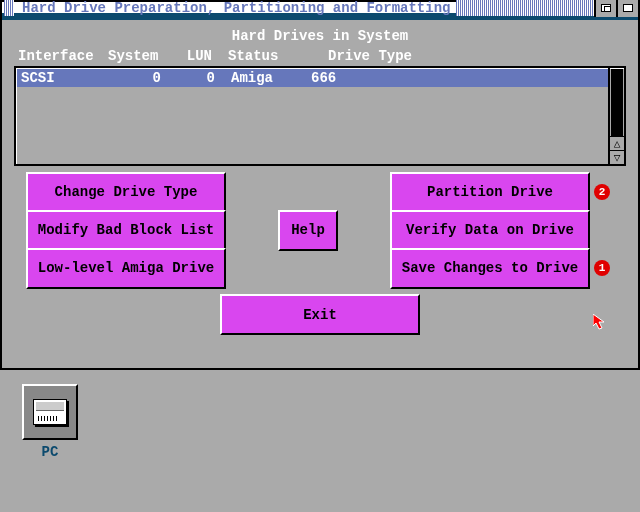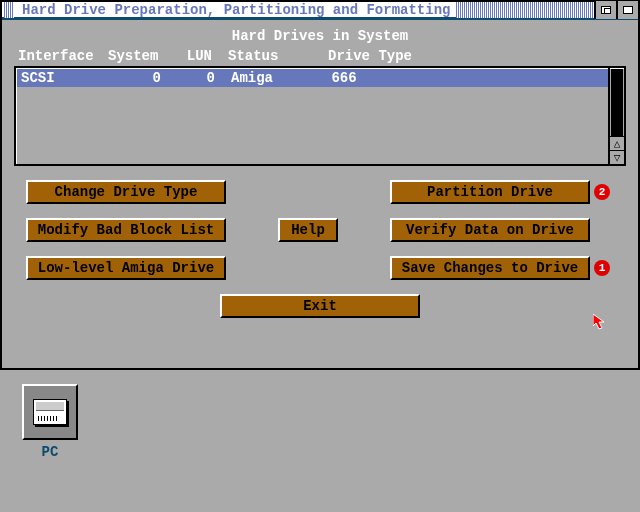--- a/index.html
+++ b/index.html
@@ -19,21 +19,21 @@
     border: 2px solid #000;
     display: flex;
     flex-direction: column;
   }
   .titlebar {
     height: 18px;
     background: #fff;
     color: #6677bb;
     display: flex;
     align-items: center;
-    border-bottom: 3px solid #0c4a6e;
+    border-bottom: 7px solid #0c4a6e;
     position: relative;
   }
   .title-grip {
     width: 10px; height: 16px;
     background: repeating-linear-gradient(to right, #6677bb 0 1px, #fff 1px 2px);
     margin: 0 2px;
   }
   .title-text {
     color: #6677bb;
     padding: 0 6px;
@@ -76,21 +76,21 @@
     padding: 0 4px;
   }
   .headers { margin-top: 2px; }
   .col-interface { width: 90px; }
   .col-address { width: 70px; text-align: right; padding-right: 20px;}
   .col-lun { width: 50px; text-align: right; padding-right: 16px;}
   .col-status { width: 100px; }
   .col-drivetype { flex: 1; display:flex; }
   .dt-a { width: 80px; }
   .dt-b { width: 120px; }
-  .dt-c { width: 66px; text-align: center; }
+  .dt-c { width: 66px; text-align: left; }
   .listbox {
     position: relative;
     margin: 2px 12px 0 12px;
     height: 100px;
     border: 2px solid #000;
     background: #eab308;
     display: flex;
   }
   .listbox-inner {
     flex: 1;
@@ -126,22 +126,22 @@
   }
   .button-area {
     margin: 14px 24px 0 24px;
     display: grid;
     grid-template-columns: 200px 1fr 200px 24px;
     grid-auto-rows: 24px;
     row-gap: 14px;
     align-items: center;
   }
   .btn {
-    height: 24px;
-    background: #a16207;
+    height: 41px;
+    background: #d946ef;
     border: 2px solid #000;
     border-top-color: #fff;
     border-left-color: #fff;
     color: #000;
     display: flex; align-items: center; justify-content: center;
     font-family: inherit; font-weight: bold; font-size: 14px;
     cursor: default;
     padding: 0 8px;
     white-space: nowrap;
   }

